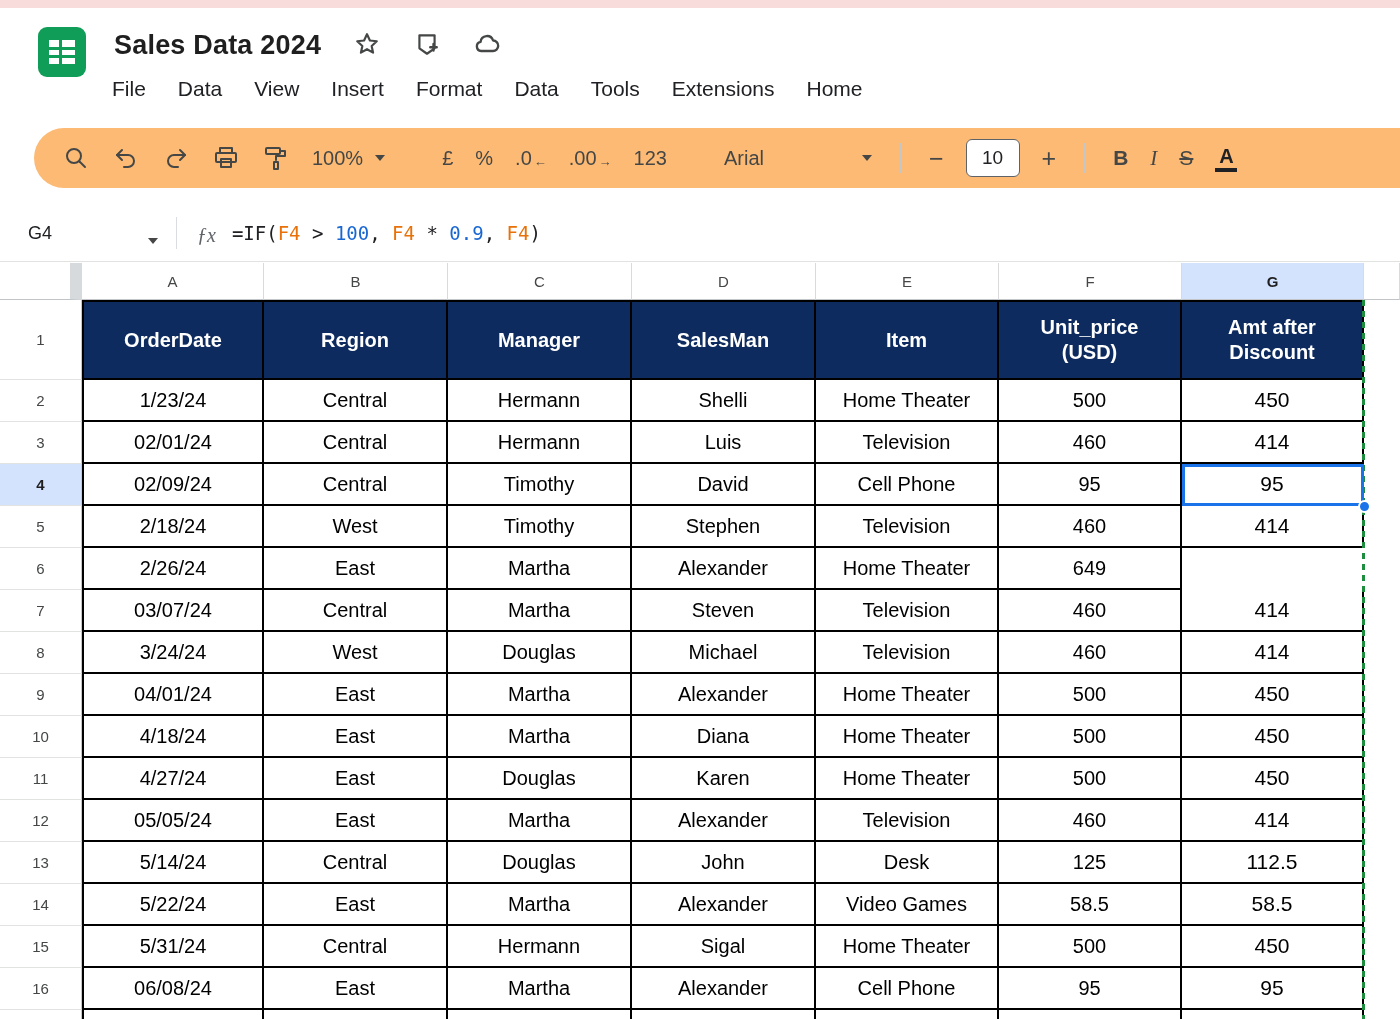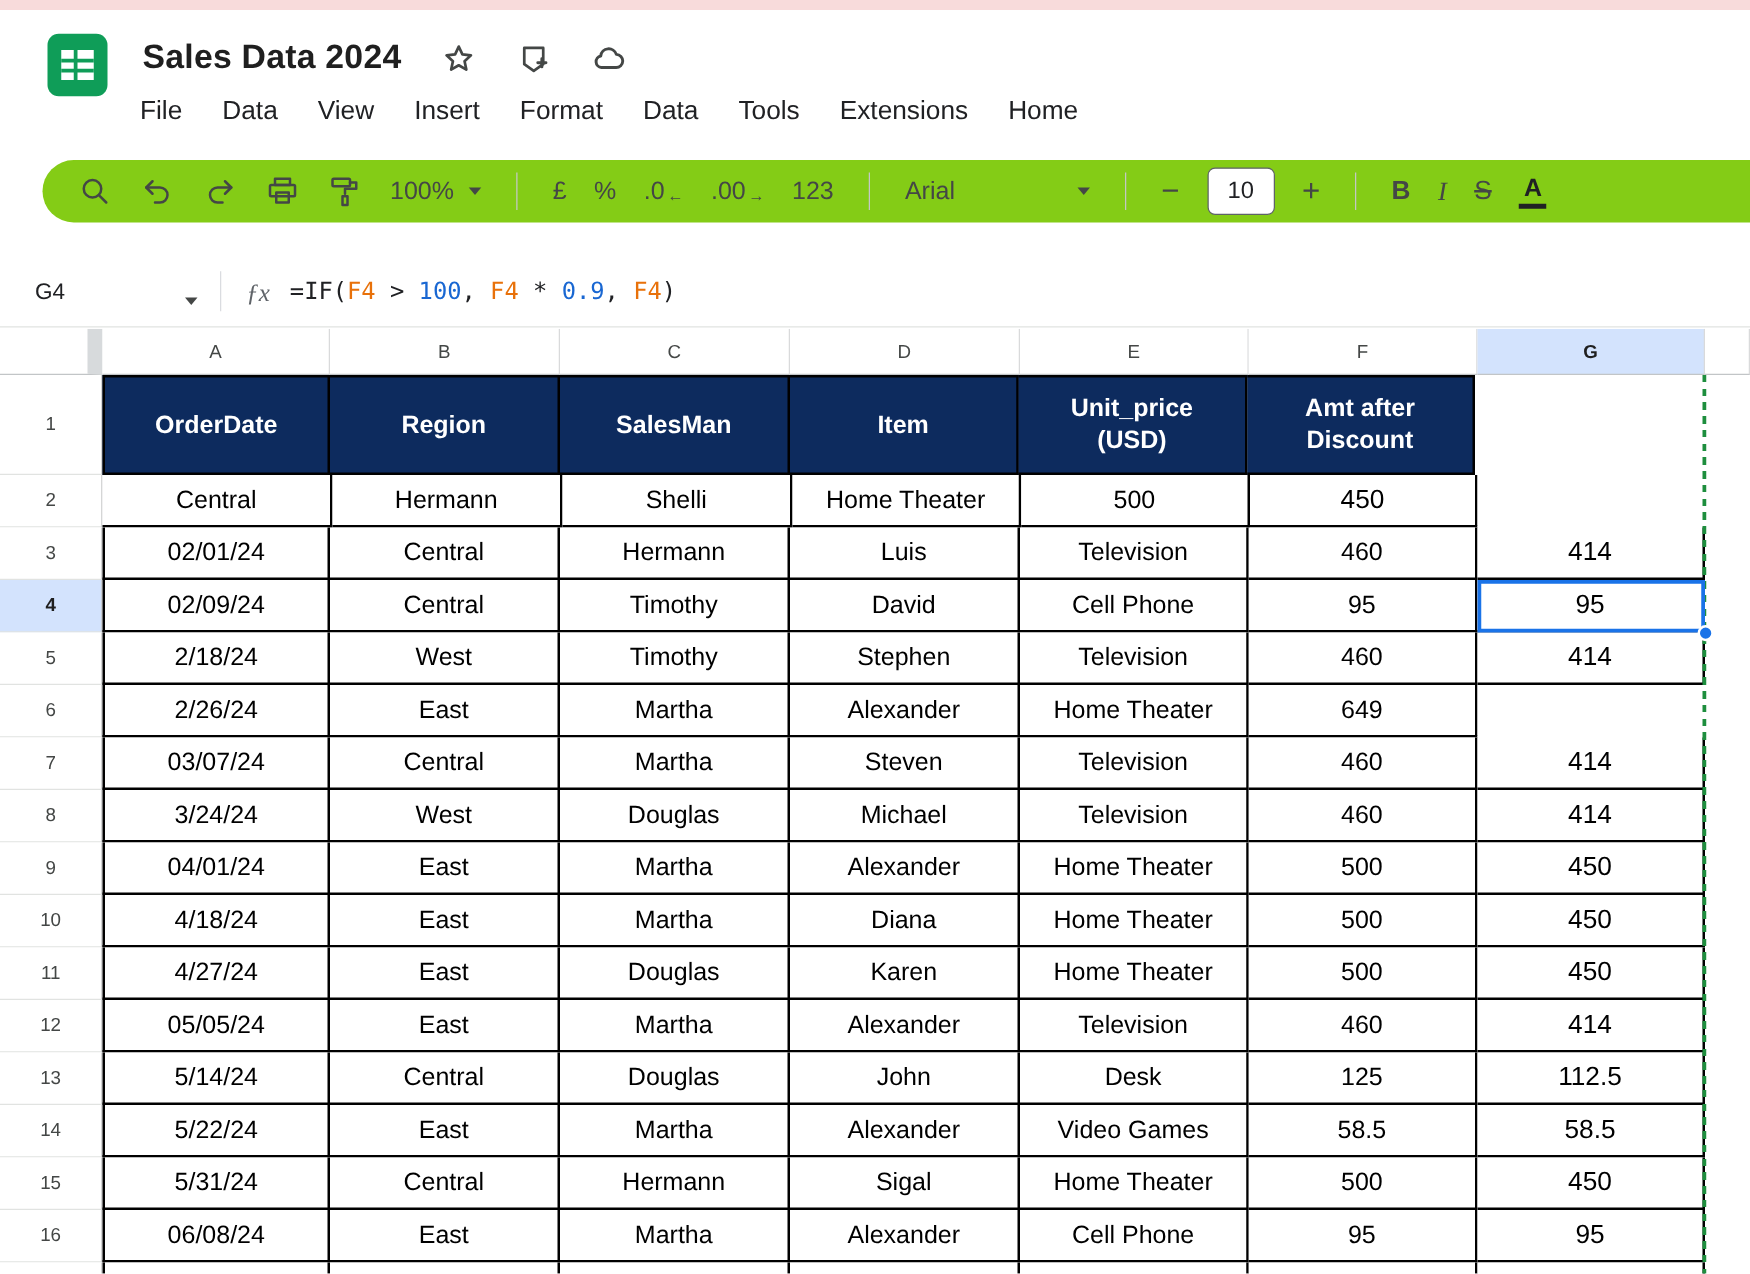--- a/index.html
+++ b/index.html
@@ -4,30 +4,30 @@
 <style>
   * { box-sizing: border-box; margin: 0; padding: 0; }
   html,body { width:1400px; height:1019px; }
   body { font-family:"Liberation Sans", sans-serif; background:#fff; overflow:hidden; }
   #app { position:relative; width:1400px; height:1019px; overflow:hidden; background:#fff; }
 
   .top-strip { position:absolute; left:0; top:0; width:1400px; height:8px; background:#f8dbdb; }
 
   
   .logo { position:absolute; left:36px; top:26px; width:52px; height:52px; }
-  .doc-header { position:absolute; left:114px; top:30px; display:flex; align-items:flex-end; gap:32px; }
+  .doc-header { position:absolute; left:114px; top:30px; display:flex; align-items:flex-start; gap:32px; }
   .doc-title { font-size:27px; font-weight:700; color:#1f1f1f; letter-spacing:.2px; }
   .hdr-icon { width:28px; height:28px; display:flex; align-items:center; justify-content:center; color:#444746; }
   .hdr-icon svg { stroke:#444746; fill:none; stroke-width:2; stroke-linecap:round; stroke-linejoin:round; }
 
   .menubar { position:absolute; left:112px; top:74px; display:flex; gap:32px; font-size:21px; color:#202124; }
   .menu-item { cursor:default; line-height:30px; }
 
   
-  .toolbar { position:absolute; left:34px; top:128px; width:1366px; height:50px; background:#84cc16;
+  .toolbar { position:absolute; left:34px; top:128px; width:1366px; height:60px; background:#fdba74;
              border-radius:30px 0 0 30px; display:flex; align-items:center; padding-left:28px; gap:22px; overflow:hidden; }
   .tb { display:flex; align-items:center; justify-content:center; color:#444746; flex:none; }
   .tb svg { stroke:#444746; fill:none; stroke-width:2; stroke-linecap:round; stroke-linejoin:round; }
   .tb-text { font-size:20px; color:#444746; font-weight:500; }
   .tdiv { width:1px; height:30px; background:#c4c7c5; flex:none; margin:0 6px; }
   .caret { width:0; height:0; border-left:5px solid transparent; border-right:5px solid transparent; border-top:6px solid #444746; }
   .zoom-ctl { gap:12px; }
   .mini-arrow { font-size:13px; color:#444746; margin-left:2px; position:relative; top:3px; }
   .font-ctl { width:148px; justify-content:space-between; }
   .size-box { width:54px; height:38px; border:1.5px solid #5f6368; border-radius:6px; background:#fff;
@@ -215,32 +215,34 @@
       <div class="cell ch w-e">E</div>
       <div class="cell ch w-f">F</div>
       <div class="cell ch selcol w-g">G</div>
       <div class="cell ch w-x"></div>
     </div>
 
     <div class="sheet-row r1">
       <div class="cell rh w-rh">1</div>
       <div class="cell hcell first w-a">OrderDate</div>
       <div class="cell hcell w-b">Region</div>
+      <div class="cell hcell w-c">Manager</div>
       <div class="cell hcell w-d">SalesMan</div>
       <div class="cell hcell w-e">Item</div>
       <div class="cell hcell w-f">Unit_price
 (USD)</div>
       <div class="cell hcell w-g">Amt after
 Discount</div>
       <div class="cell filler w-x"></div>
     </div>
 
     <div>
         <div class="sheet-row">
           <div class="cell rh w-rh">2</div>
+          <div class="cell data w-a first">1/23/24</div>
           <div class="cell data w-b">Central</div>
           <div class="cell data w-c">Hermann</div>
           <div class="cell data w-d">Shelli</div>
           <div class="cell data w-e">Home Theater</div>
           <div class="cell data w-f">500</div>
           <div class="cell data w-g colg">450</div>
           <div class="cell filler w-x"></div>
         </div>
         <div class="sheet-row">
           <div class="cell rh w-rh">3</div>

